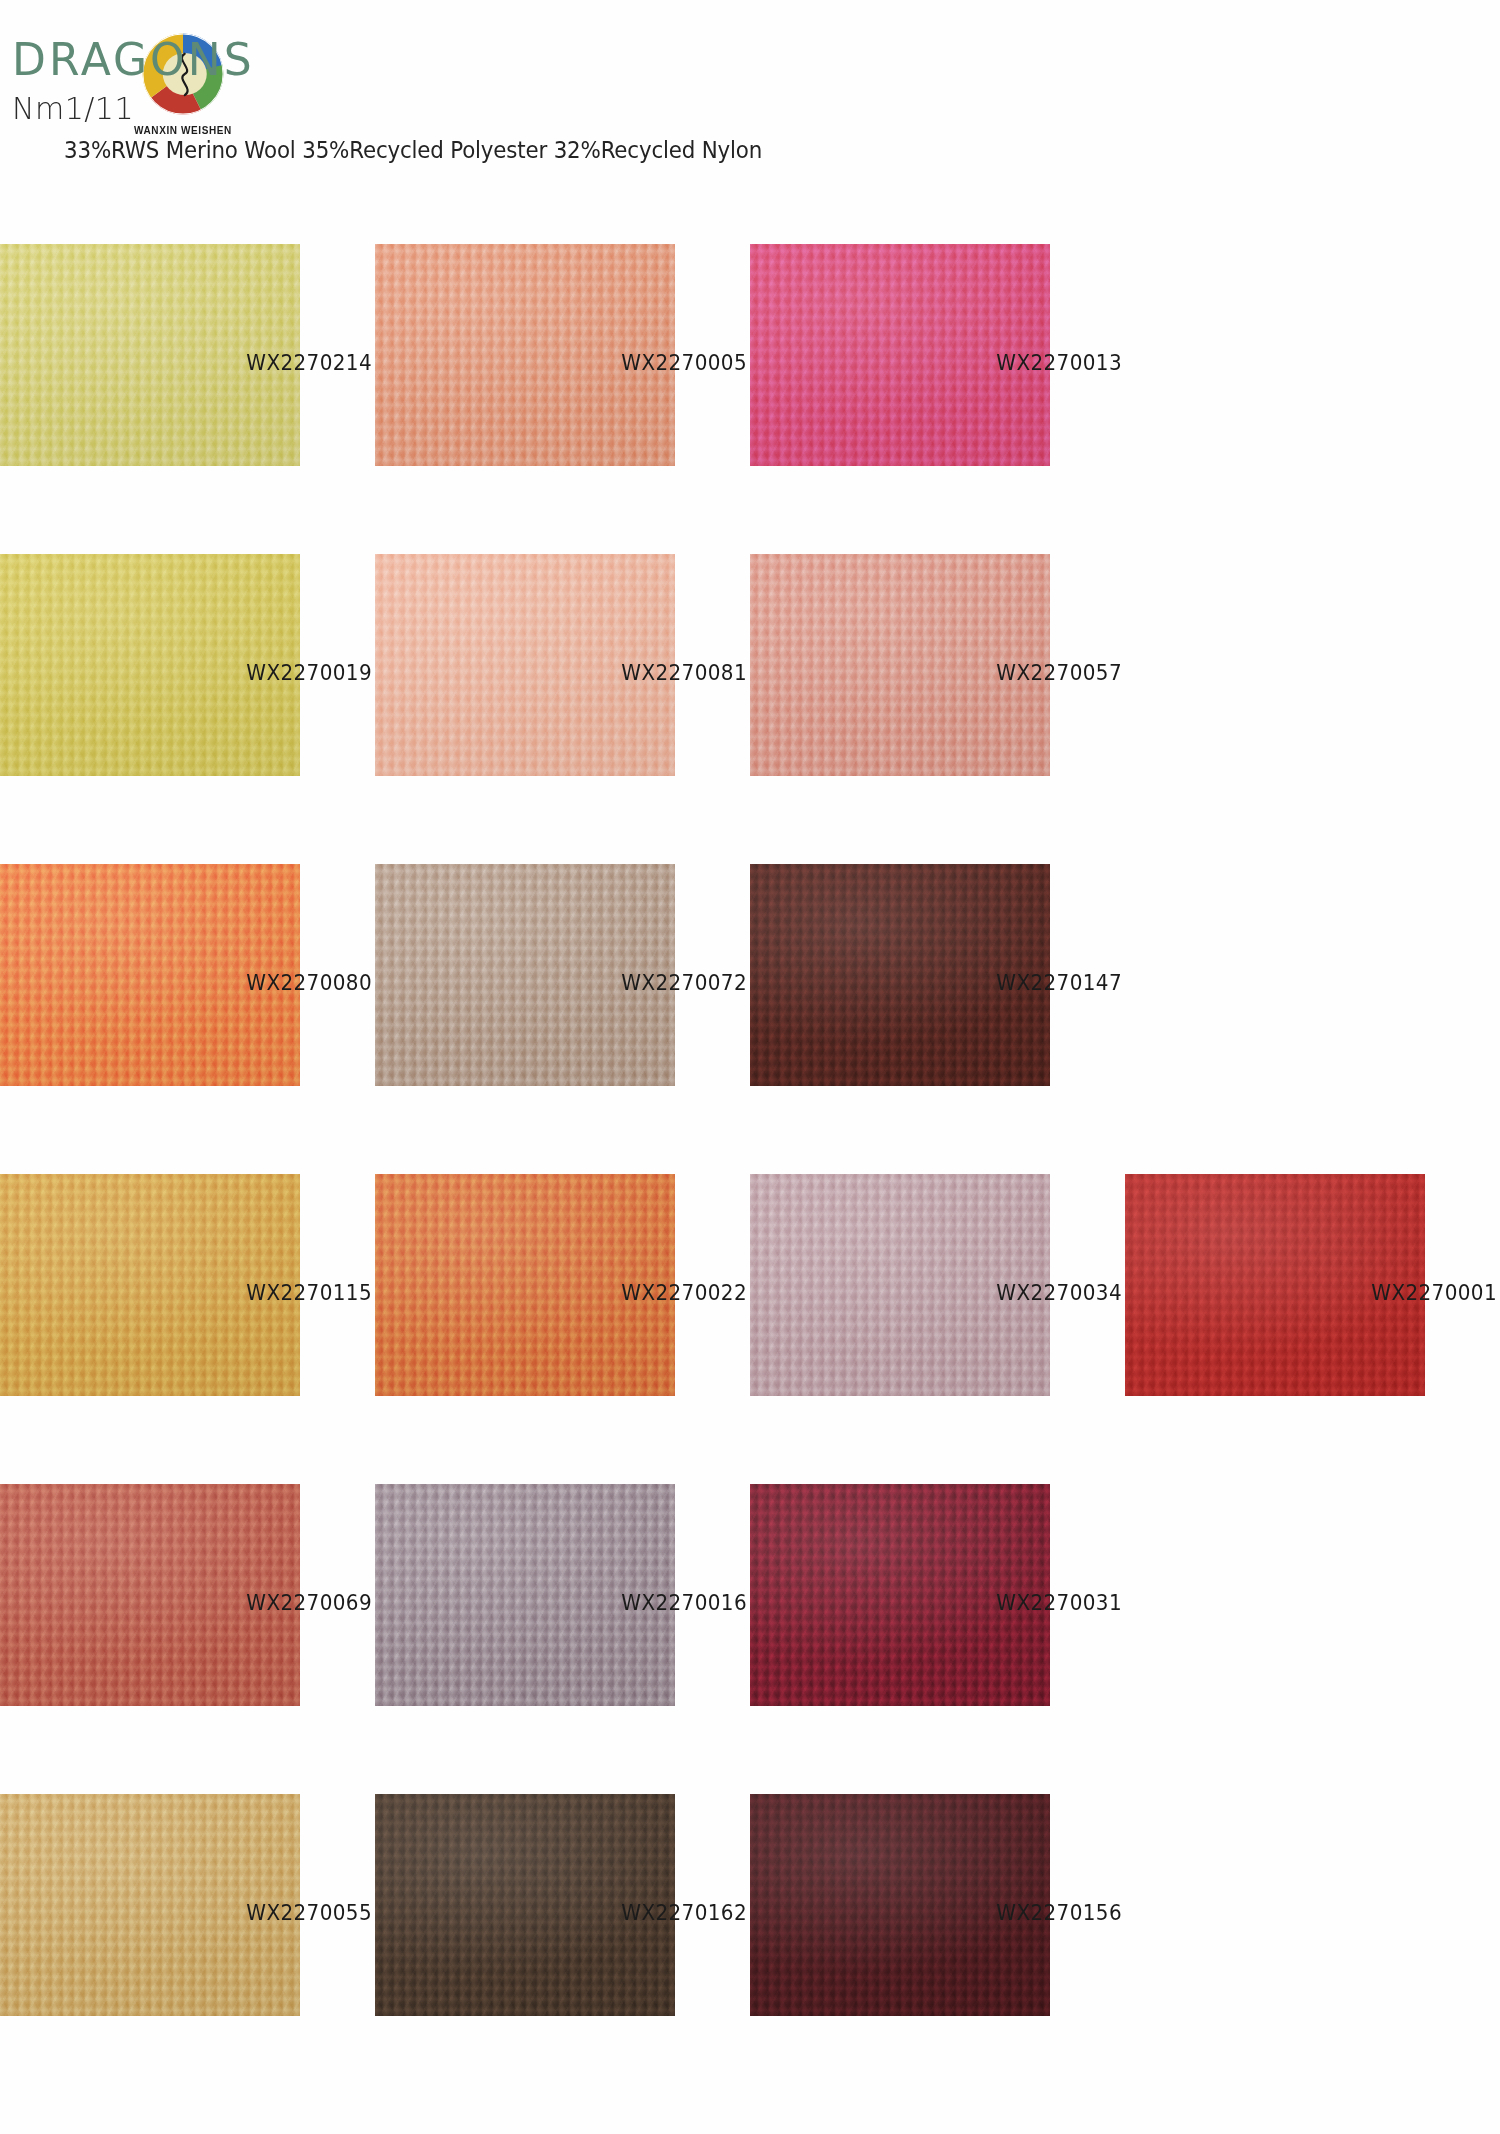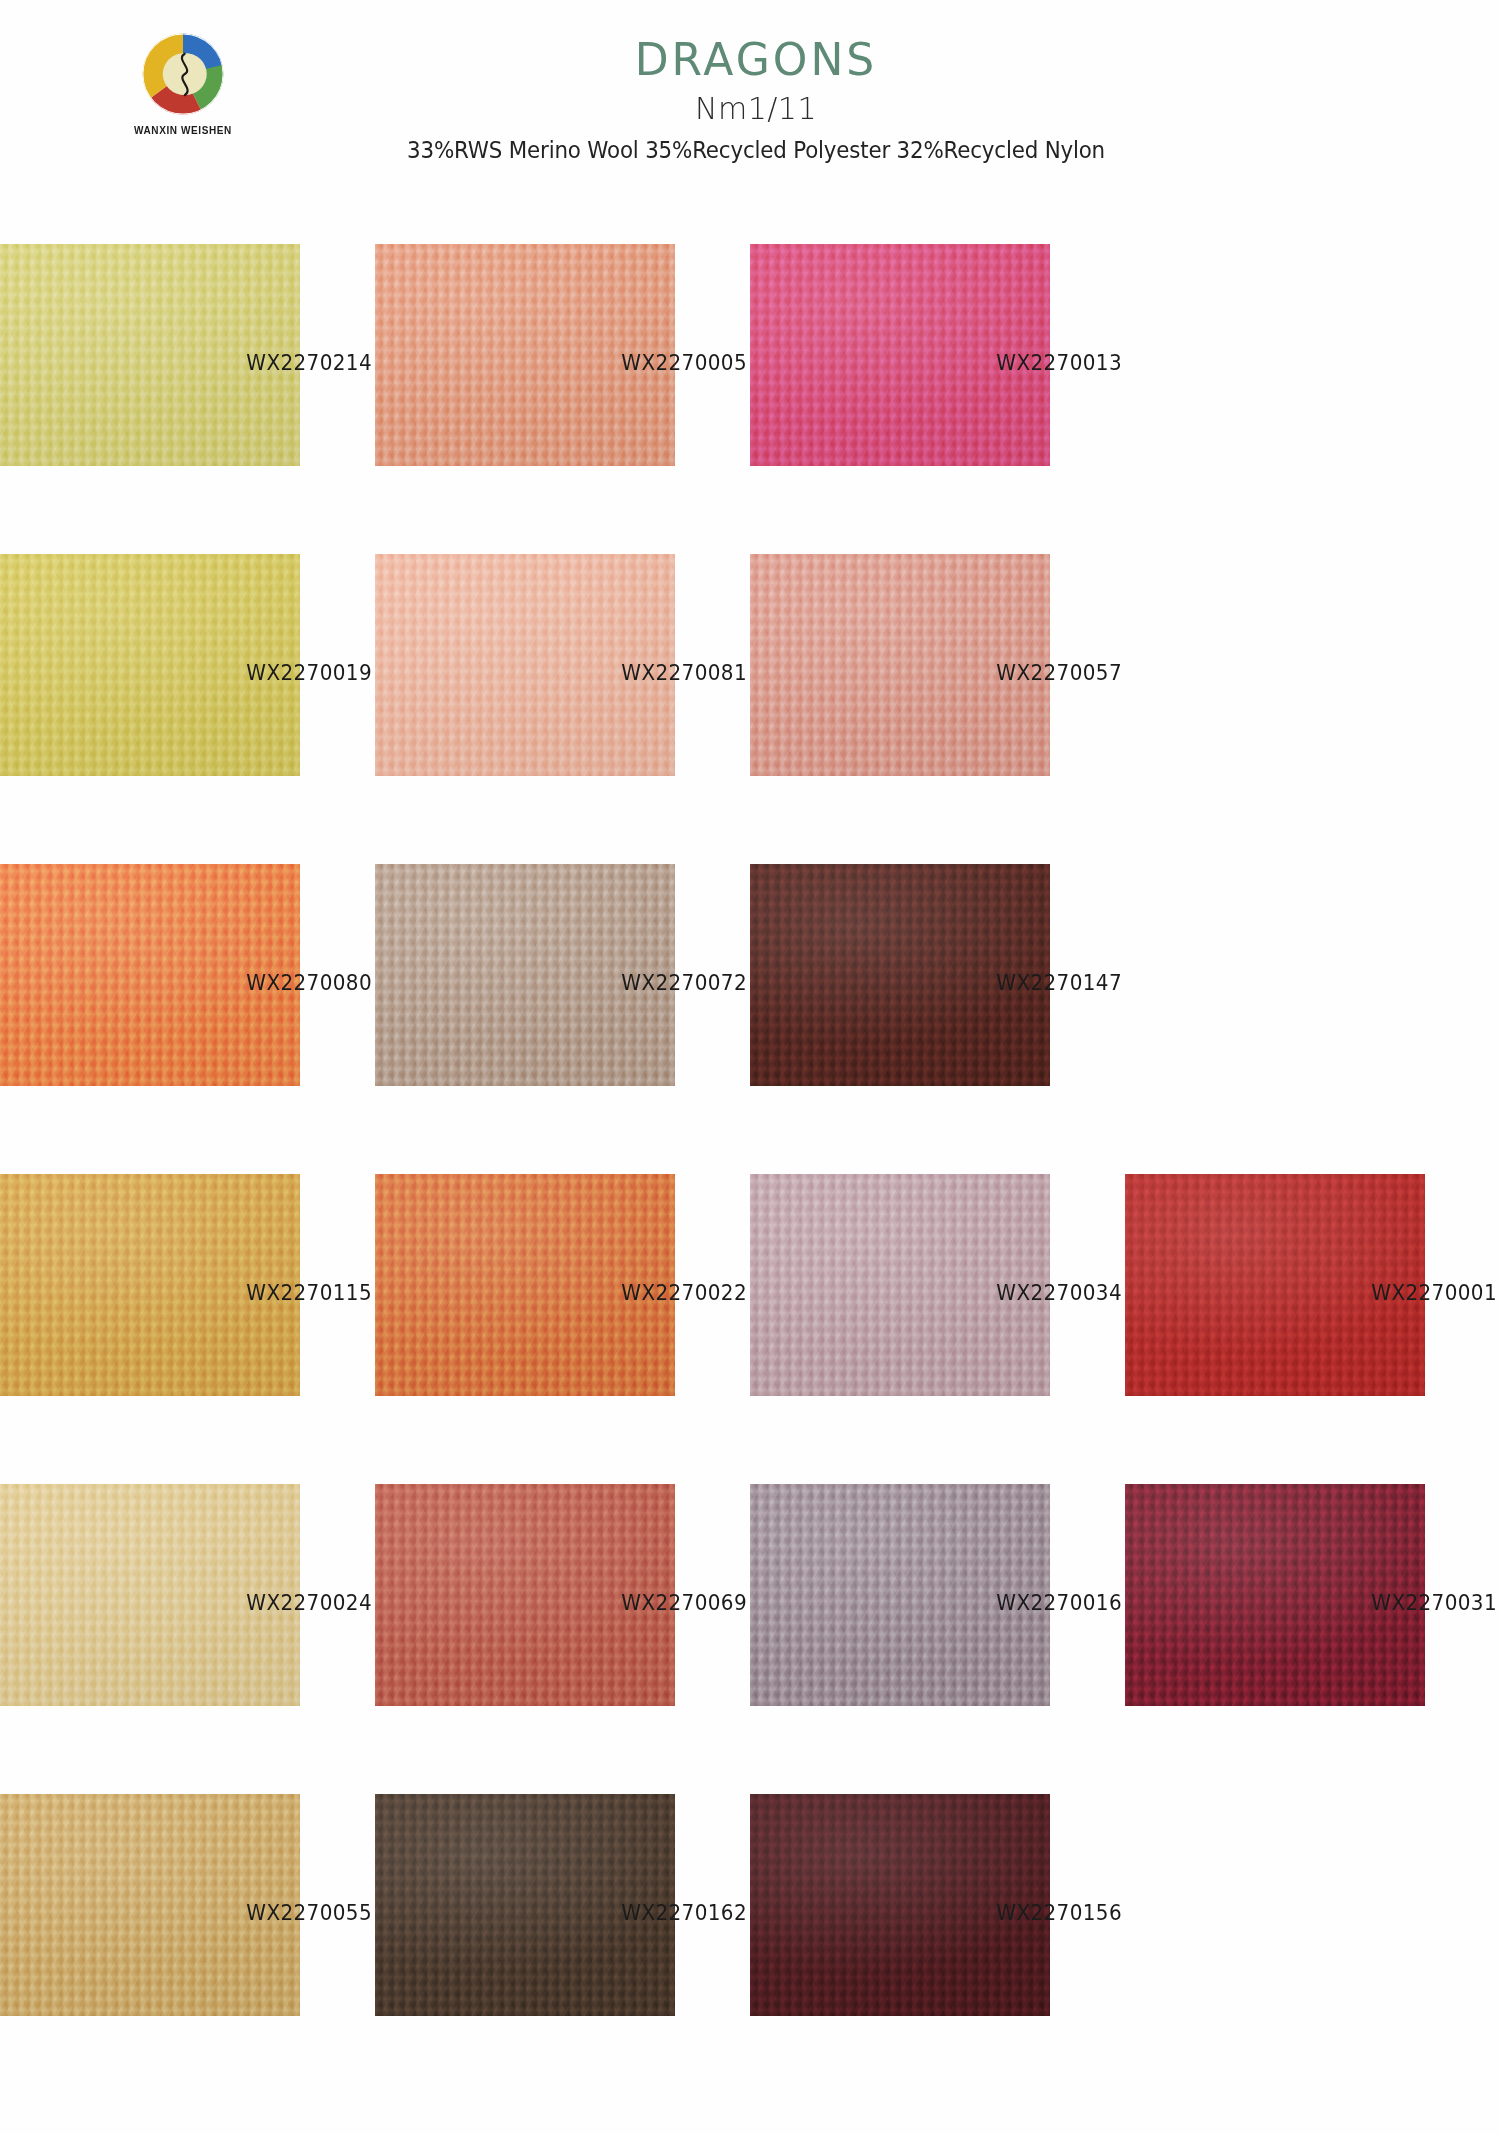--- a/index.html
+++ b/index.html
@@ -41,21 +41,21 @@
     font-weight:bold;
     letter-spacing:0.6px;
     color:#1c1c1c;
     white-space:nowrap;
     font-family:"Liberation Sans", sans-serif;
   }
 
   .title-block{
     position:absolute;
     left:12px;right:0;top:38px;
-    text-align:center;
+    text-align:left;
   }
   .card-title{
     font-family:"DejaVu Sans", sans-serif;
     font-size:44px;
     letter-spacing:3px;
     color:#5e8a76;
     font-weight:400;
     line-height:1;
   }
   .card-subtitle{
@@ -339,29 +339,20 @@
               <div class="swatch-inner"></div>
               <div class="swatch-shade"></div>
             </div>
           </div>
           <div class="label">WX2270001</div>
         </div>
       </div>
       <div class="row">
         <div class="cell">
           <div class="swatch-wrap">
-            <div class="swatch" style="background: rgb(227, 205, 149);">
-              <div class="swatch-inner"></div>
-              <div class="swatch-shade"></div>
-            </div>
-          </div>
-          <div class="label">WX2270024</div>
-        </div>
-        <div class="cell">
-          <div class="swatch-wrap">
             <div class="swatch" style="background: rgb(192, 96, 79);">
               <div class="swatch-inner"></div>
               <div class="swatch-shade"></div>
             </div>
           </div>
           <div class="label">WX2270069</div>
         </div>
         <div class="cell">
           <div class="swatch-wrap">
             <div class="swatch" style="background: rgb(160, 144, 153);">

